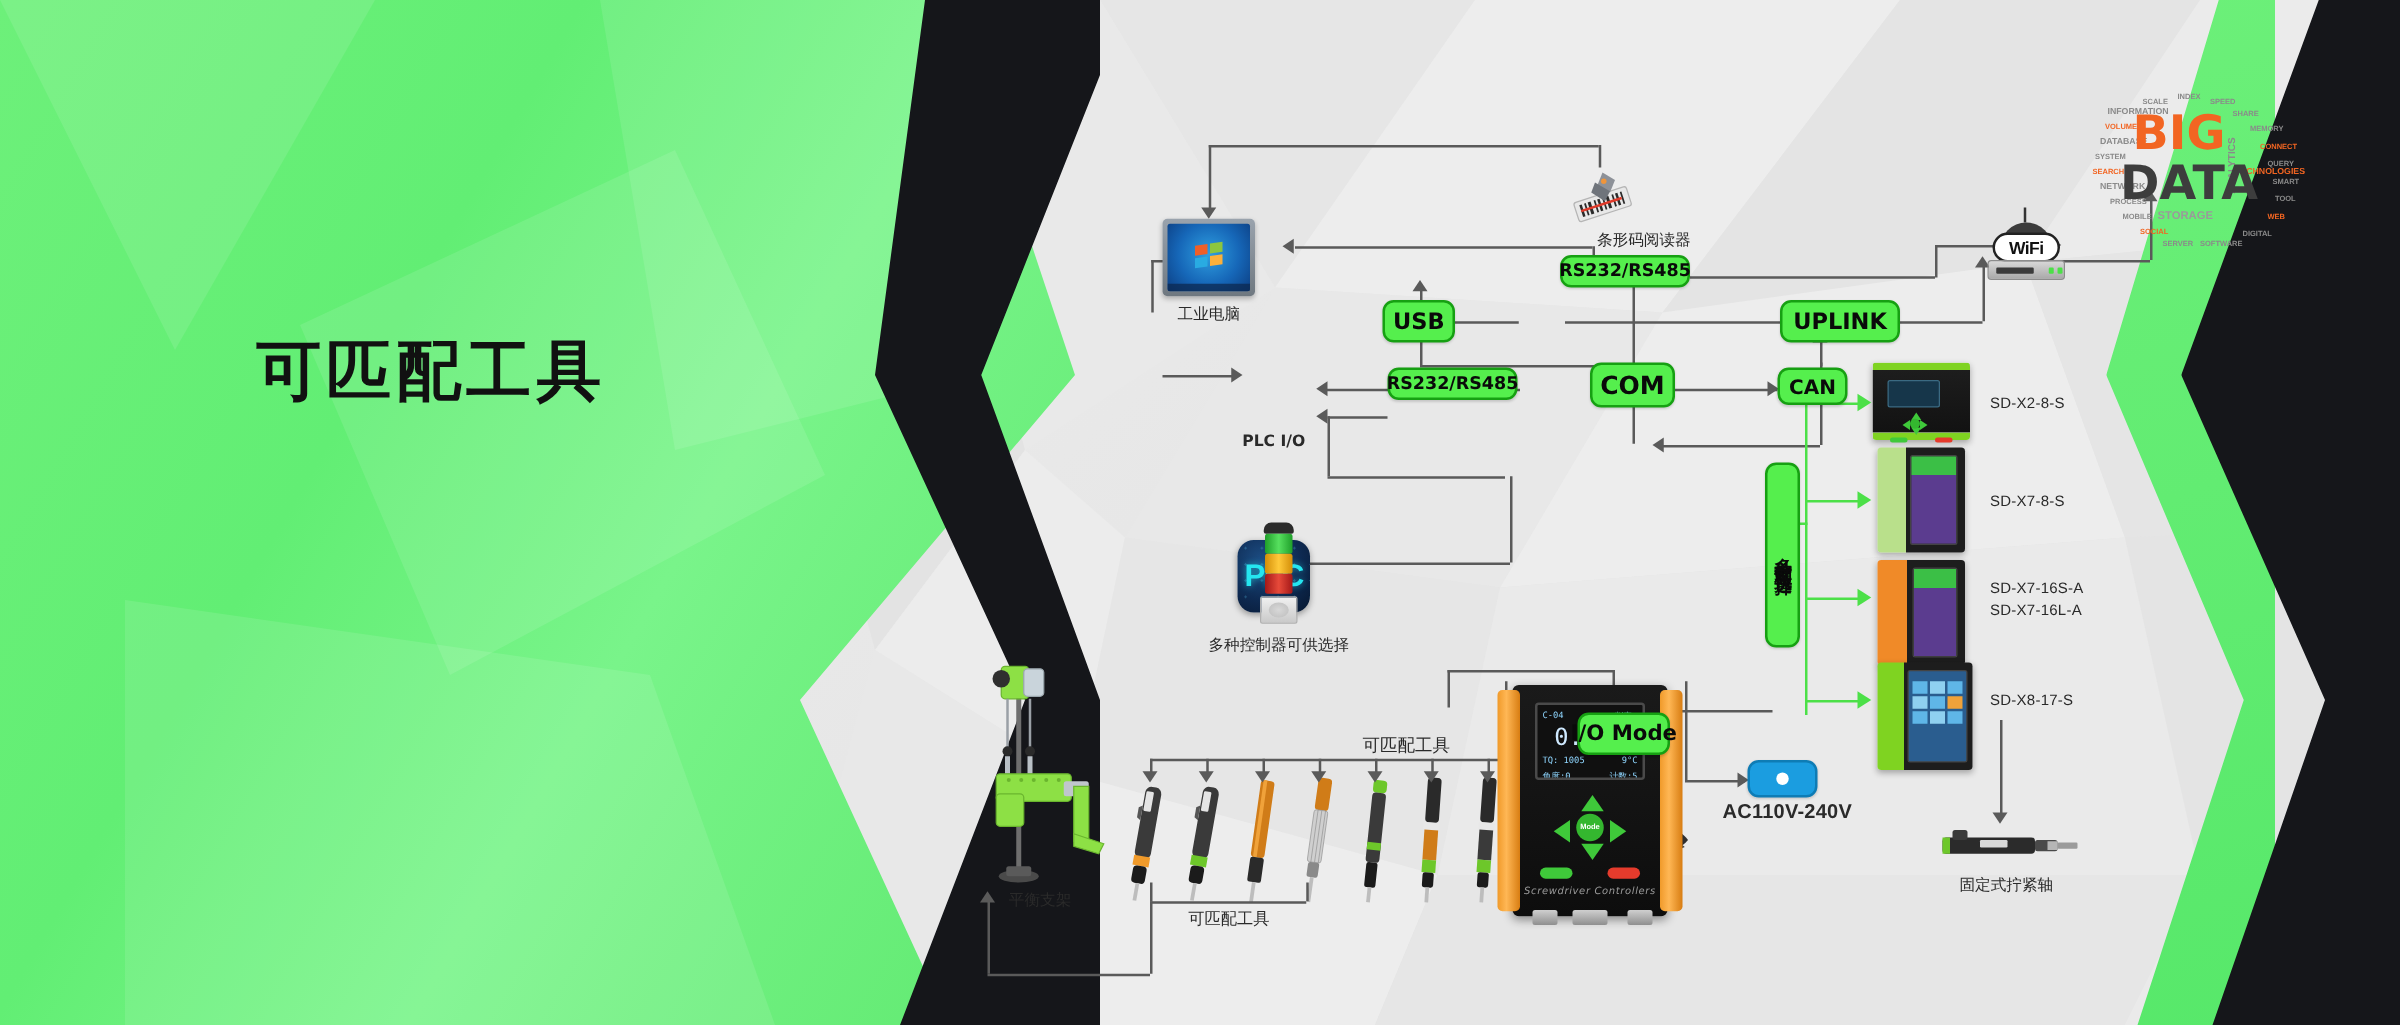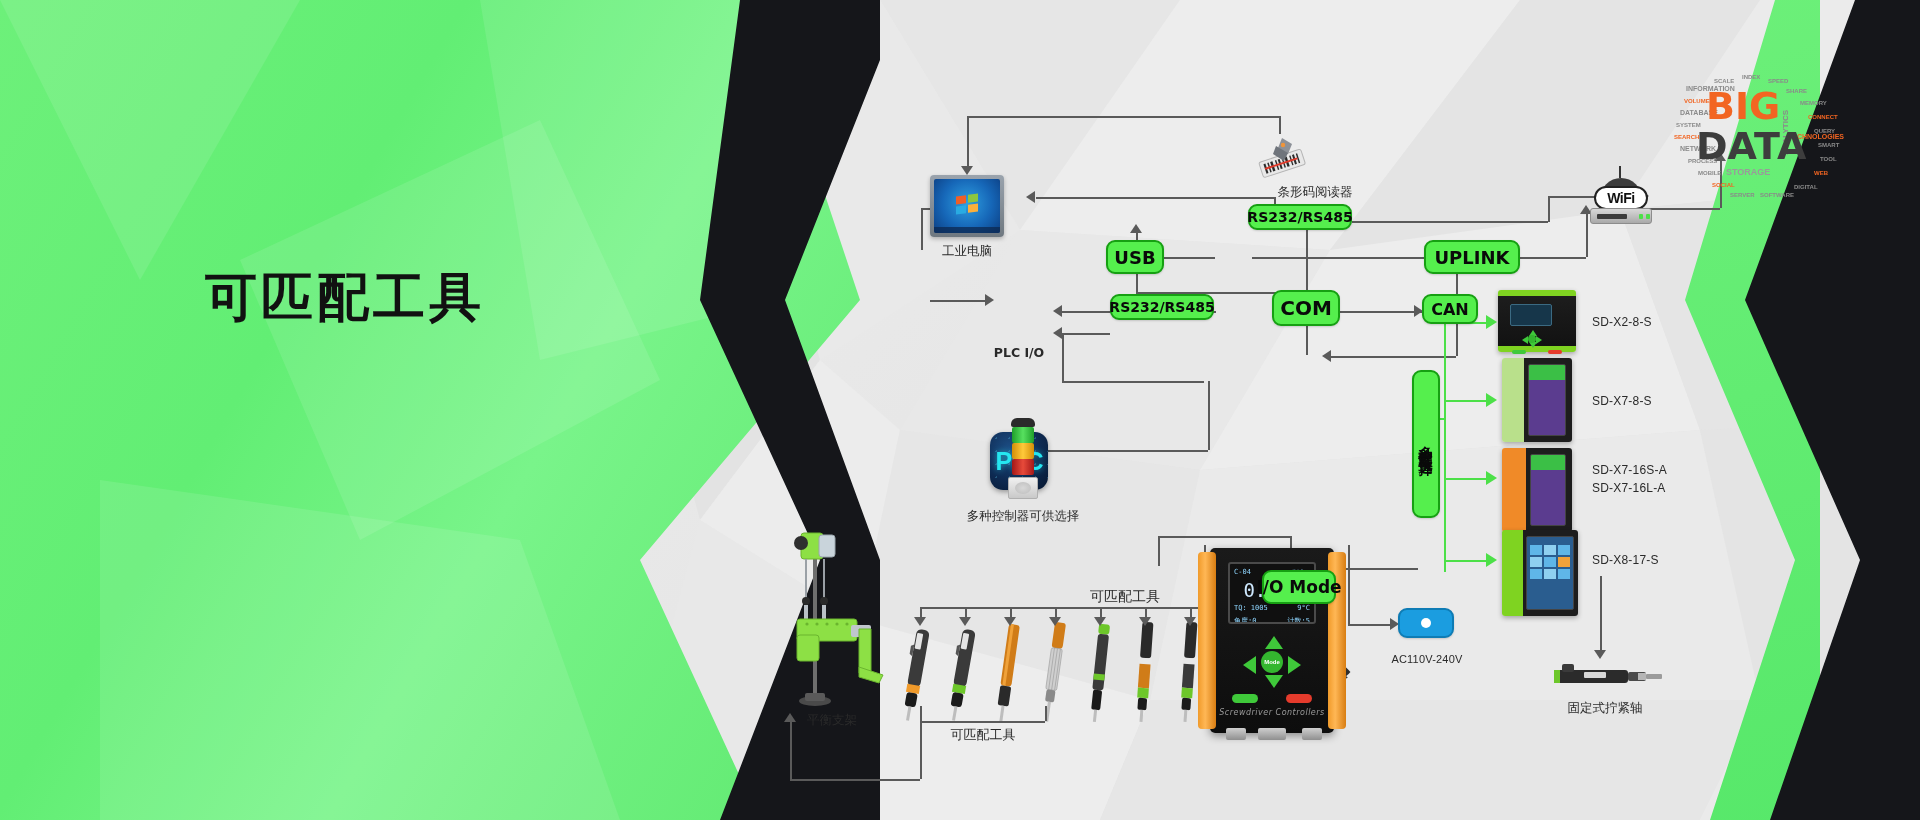--- a/index.html
+++ b/index.html
@@ -712,20 +712,20 @@
 
   <div class="badge" style="left:1272px;top:290px;width:68px;height:36px;font-size:20px;">COM</div>
 
   <div class="badge" style="left:1422px;top:294px;width:56px;height:30px;font-size:16px;">CAN</div>
 
   <div class="badge" style="left:1262px;top:570px;width:74px;height:34px;font-size:17px;">I/O Mode</div>
 
   <div class="badge blue" style="left:1398px;top:608px;width:56px;height:30px;">
     <span style="width:10px;height:10px;border-radius:50%;background:#fff;display:block;"></span>
   </div>
-  <div class="cap en" style="left:1378px;top:641px;width:98px;font-weight:normal;font-size:11px;margin-top:12px;">AC110V-240V</div>
+  <div class="cap en" style="left:1378px;top:641px;width:98px;font-weight:bold;font-size:16px;">AC110V-240V</div>
 
   <div class="badge vert" style="left:1412px;top:370px;width:28px;height:148px;font-size:14px;">多种控制器可供选择</div>
 
   <div class="cap" style="left:1060px;top:588px;width:130px;font-size:14px;">可匹配工具</div>
   <div class="cap" style="left:918px;top:726px;width:130px;font-size:13px;">可匹配工具</div>
 
 </div>
 
 </body></html>

